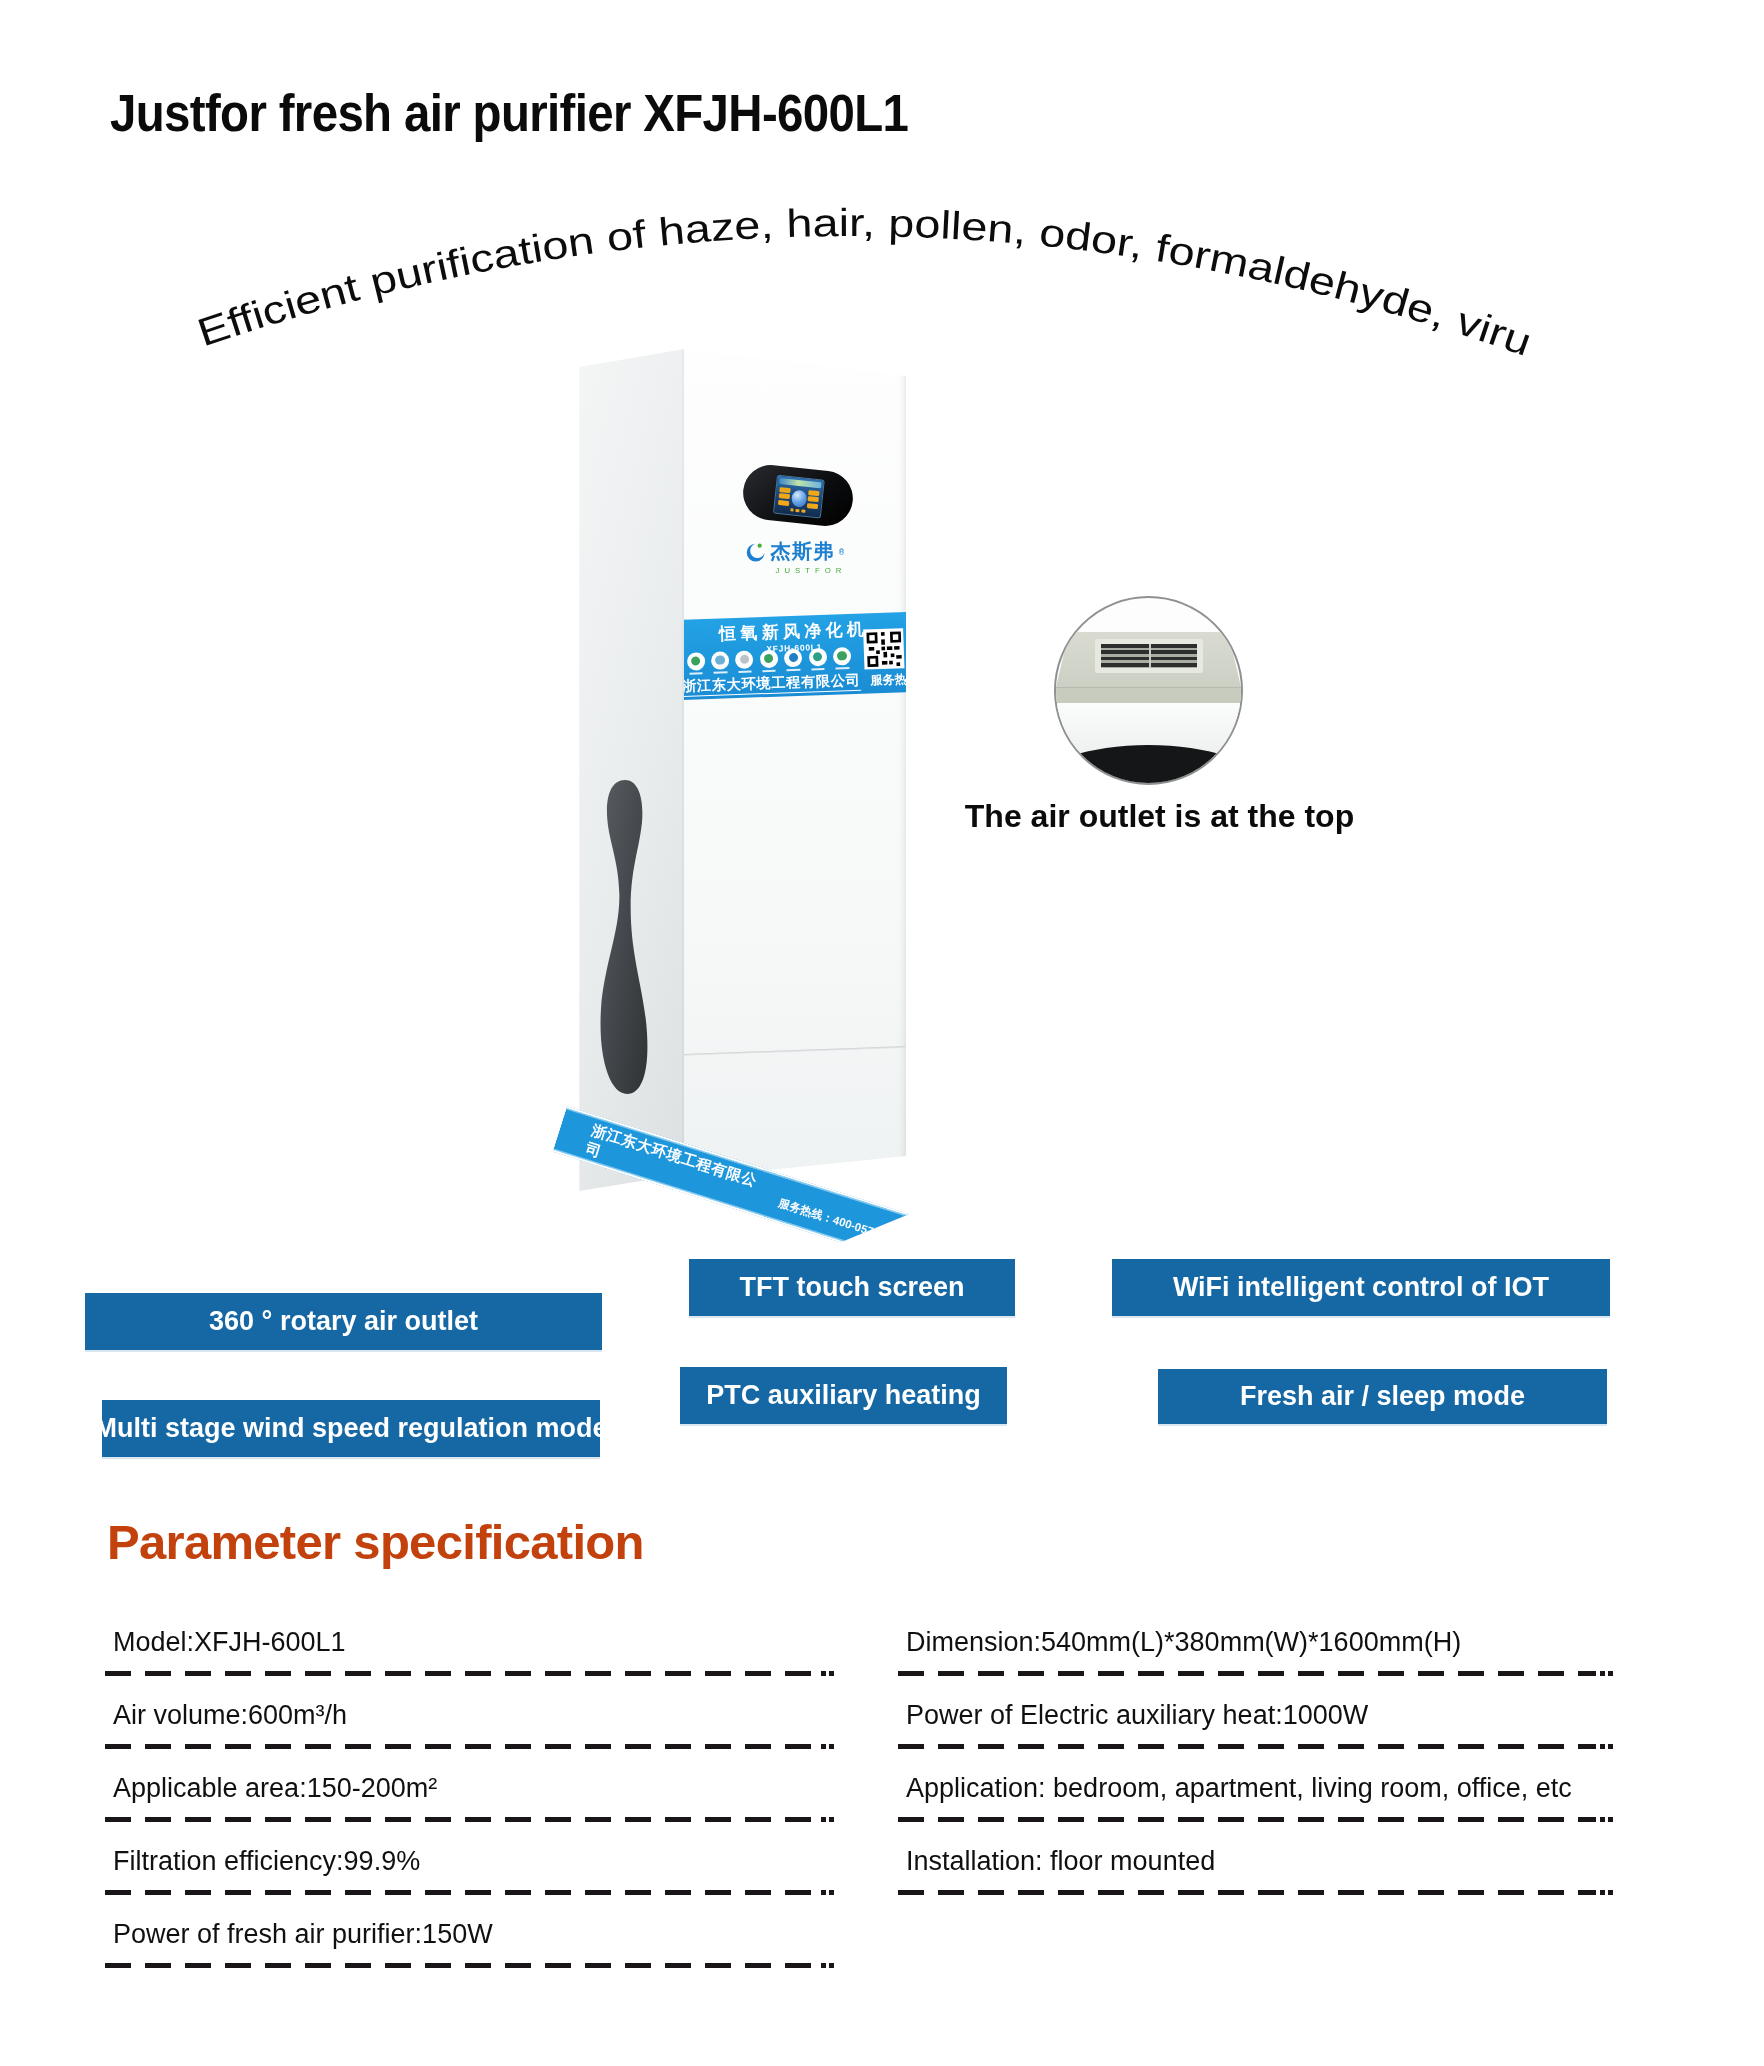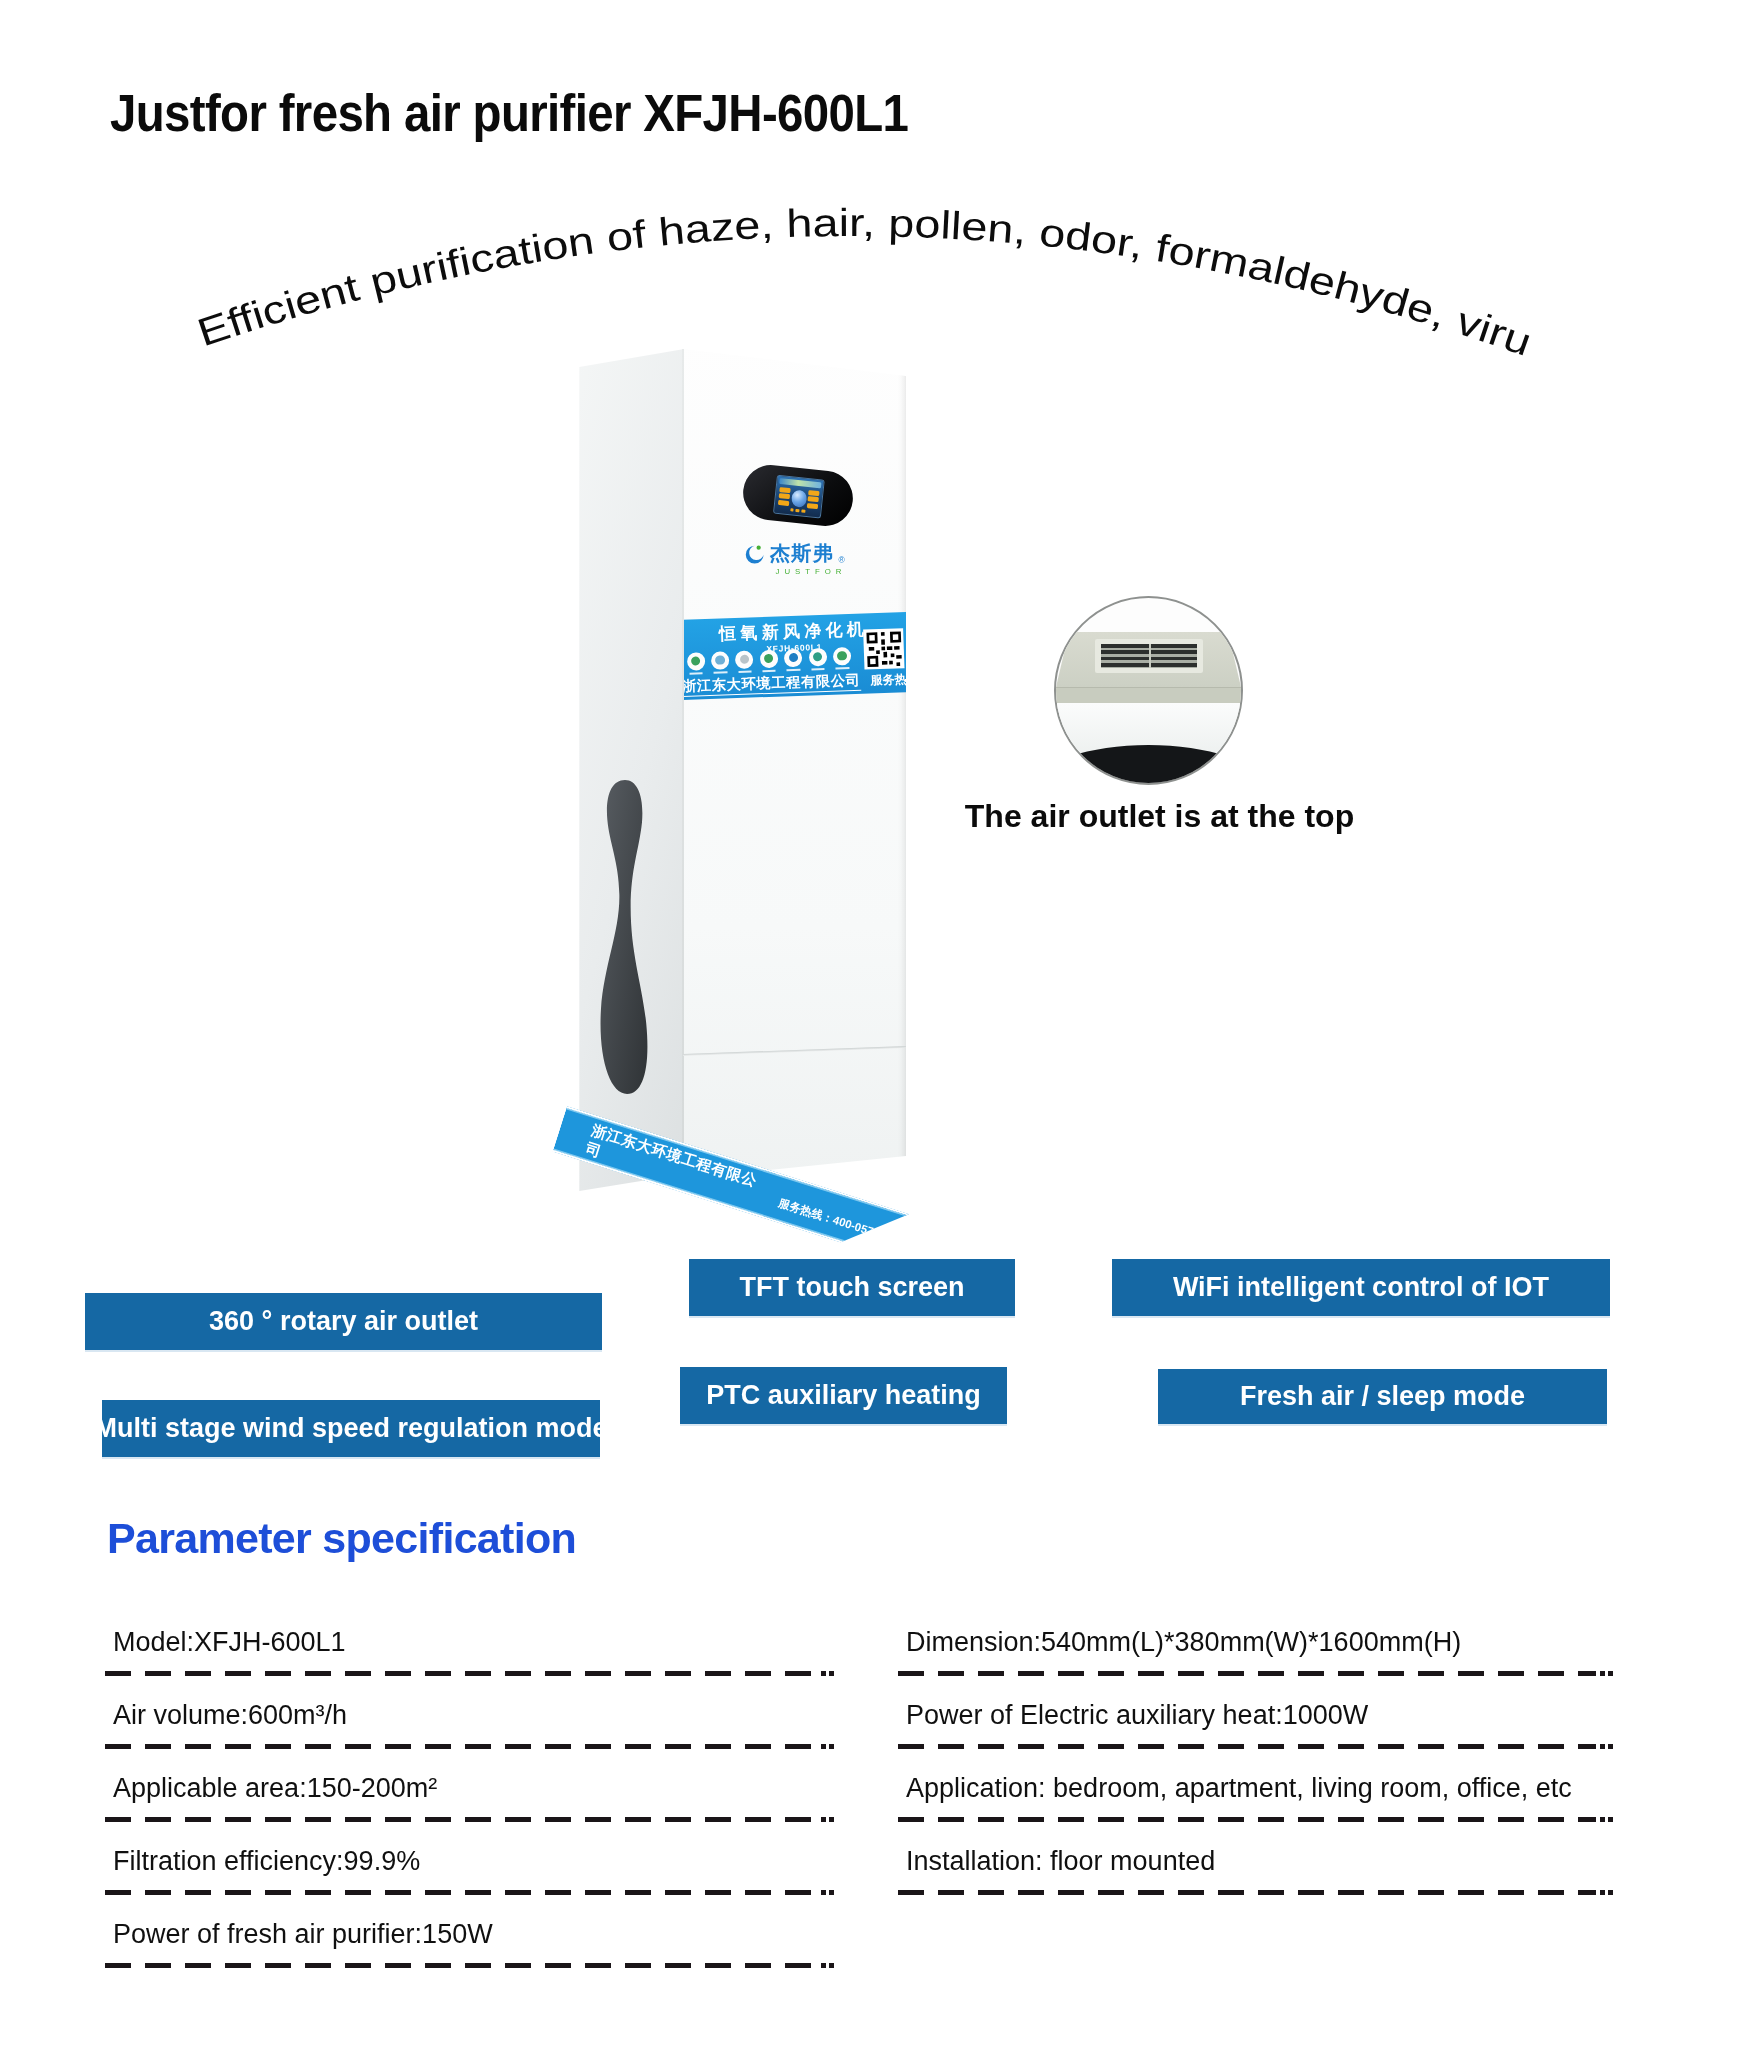--- a/index.html
+++ b/index.html
@@ -3,21 +3,21 @@
 <meta charset="utf-8">
 <style>
   html,body{margin:0;padding:0;background:#ffffff;}
   #stage{position:relative;width:1764px;height:2066px;background:#ffffff;overflow:hidden;
          font-family:"Liberation Sans","DejaVu Sans",sans-serif;color:#111;}
   .abs{position:absolute;}
 
   
   .page-title{left:110px;top:84px;font-size:51px;font-weight:bold;color:#0b0b0b;
               letter-spacing:-0.7px;transform:scaleX(.93);transform-origin:left top;white-space:nowrap;}
-  .section-title{left:107px;top:1514px;font-size:43px;font-weight:bold;color:#1d4ed8;
+  .section-title{left:107px;top:1514px;font-size:49px;font-weight:bold;color:#c2410c;
                  letter-spacing:-0.7px;white-space:nowrap;}
 
   
   .arc-svg{left:0;top:0;}
 
   
   .device{left:575px;top:329px;width:334px;height:872px;}
   .side-panel{left:4.3px;top:0;width:105px;height:865px;
       clip-path:polygon(0 38px,100% 20px,100% 845px,0 862px);
       background:linear-gradient(105deg,#f4f6f6 0%,#e9eced 55%,#dce0e1 100%);}
@@ -34,21 +34,21 @@
   .tft-screen{left:32px;top:9.2px;width:46px;height:37px;border-radius:2.8px;
       border:0.7px solid #49759f;background:linear-gradient(180deg,#2e72b2 0%,#1b4473 55%,#122c4e 100%);overflow:hidden;}
   .scr-head{position:absolute;left:2.1px;top:2.1px;right:2.1px;height:5.7px;border-radius:1.4px;
       background:linear-gradient(90deg,#3d87c9 0%,#bfe3a9 45%,#6fb3df 100%);}
   .scr-bar{position:absolute;width:11.4px;height:5px;border-radius:1.4px;background:#f2a718;}
   .scr-sphere{position:absolute;left:15.7px;top:12px;width:15px;height:17px;border-radius:50%;
       background:radial-gradient(circle at 35% 30%,#d9ecff,#6ba6e8 45%,#2f66b4);}
   .scr-dot{position:absolute;bottom:2.8px;width:3.6px;height:3.6px;border-radius:0.7px;background:#f2a718;}
 
   .brand{left:0;top:212px;width:100%;text-align:center;}
-  .brand-row{display:inline-flex;align-items:flex-end;gap:4.3px;}
+  .brand-row{display:inline-flex;align-items:center;gap:4.3px;font-family:Liberation Mono, monospace;}
   .brand-cn{font-size:20px;font-weight:bold;color:#1d7fd0;letter-spacing:1.4px;line-height:24px;}
   .brand-reg{font-size:8.5px;color:#1d7fd0;line-height:10px;}
   .brand-en{font-size:7.8px;color:#45b035;letter-spacing:5px;margin-top:0px;padding-left:33px;}
 
   .label-band{left:-2.1px;top:287px;width:227px;height:80px;transform:rotate(-2deg);
       background:linear-gradient(180deg,#23a2e5 0%,#1a8cd4 100%);color:#fff;overflow:hidden;}
   .band-title{margin-top:3.6px;text-align:center;font-size:17px;letter-spacing:4.3px;font-weight:bold;}
   .band-model{text-align:center;font-size:8.5px;font-weight:bold;letter-spacing:0.7px;margin-top:0;}
   .band-icons{position:absolute;left:5.7px;top:33px;display:flex;gap:6.4px;}
   .bicon{width:18px;height:18px;border-radius:50%;background:#fdfdfd;position:relative;}

